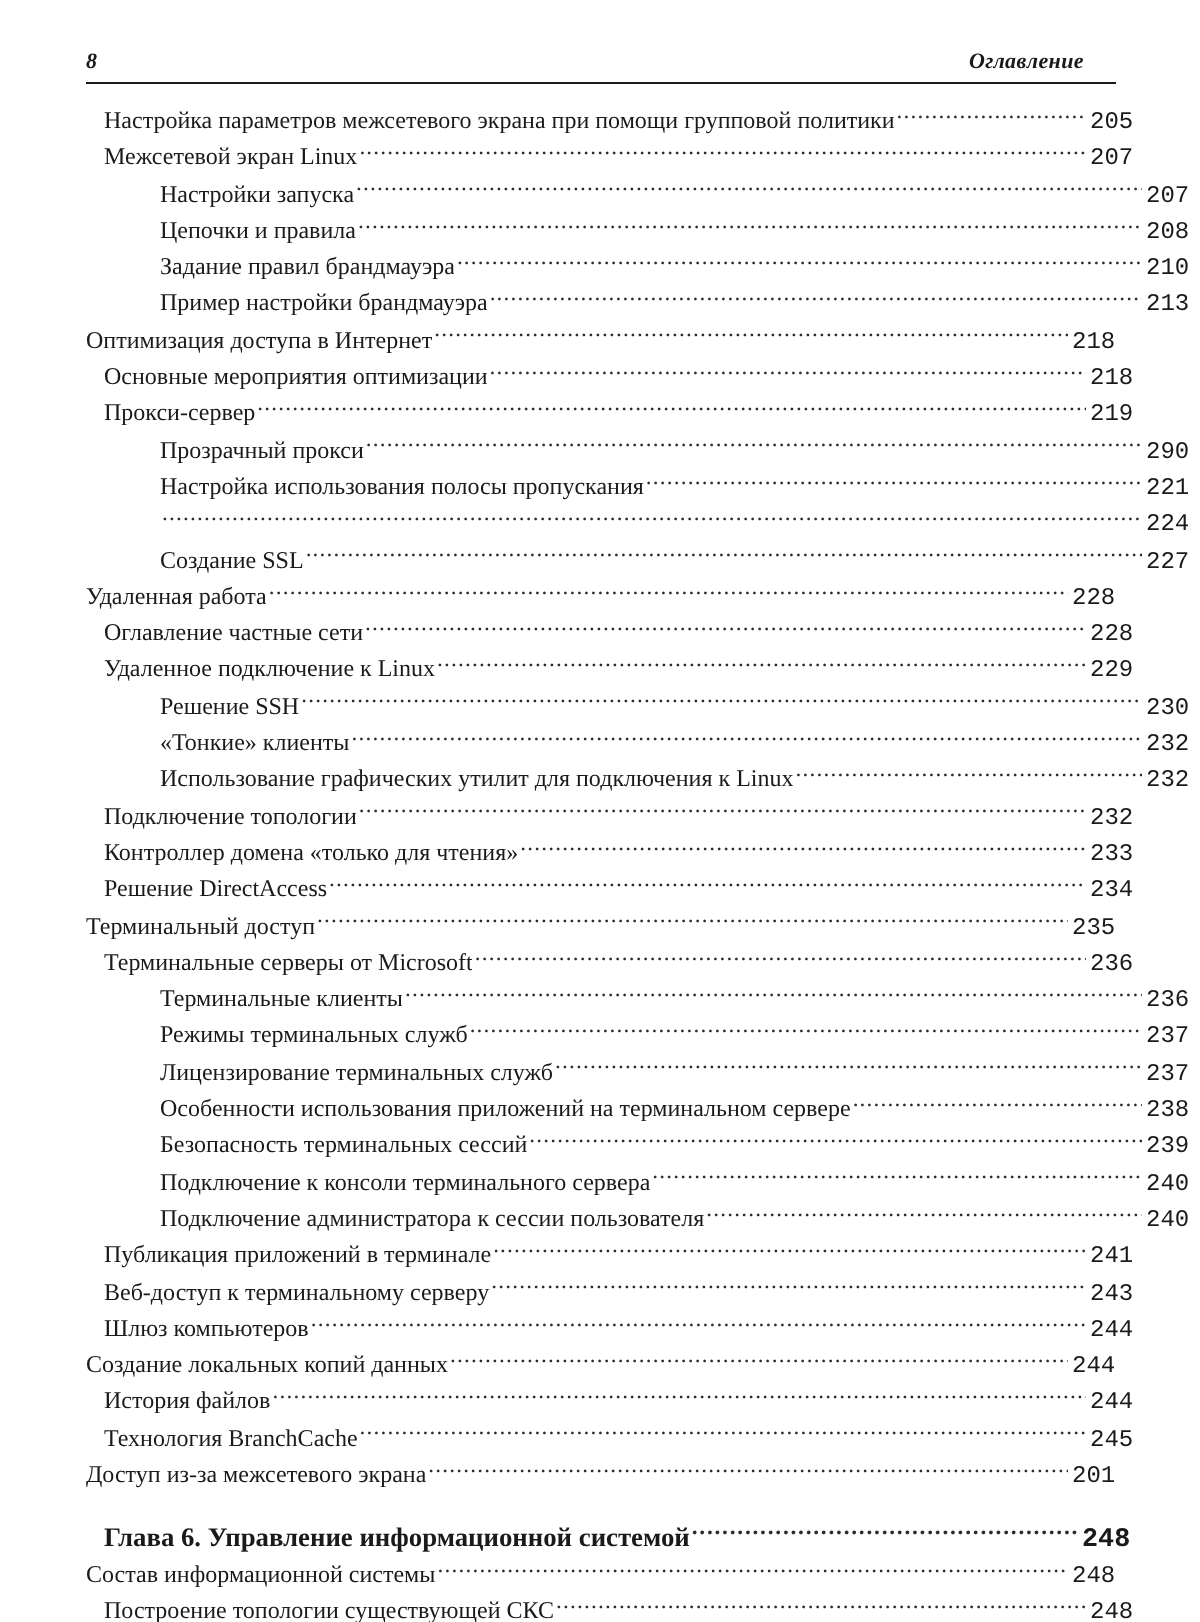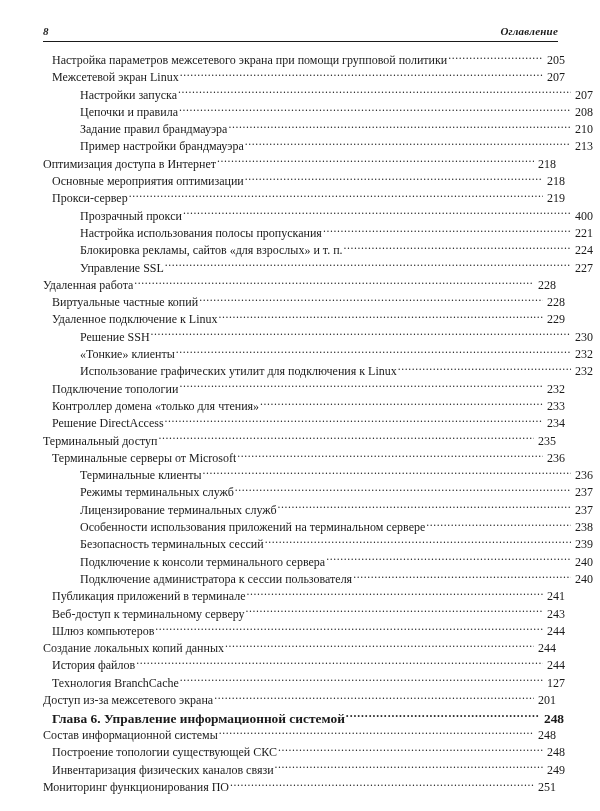--- a/index.html
+++ b/index.html
@@ -36,21 +36,21 @@
     position: absolute;
     top: 0;
     font-style: italic;
     font-weight: bold;
     font-size: 11px;
     line-height: 14px;
     letter-spacing: 0.2px;
     color: #1a1a1a;
   }
   .running-head .folio { left: 0; }
-  .running-head .section-title { right: 0; font-style: italic; }
+  .running-head .section-title { right: 16px; font-style: italic; }
   .running-head .rule {
     position: absolute;
     left: 0;
     right: 0;
     top: 17px;
     height: 1px;
     background: #1a1a1a;
   }
 
   
@@ -90,35 +90,37 @@
     left: 0;
     bottom: 0;
     white-space: nowrap;
     letter-spacing: 0.6px;
     font-size: 11.6px;
     color: #2b2b2b;
   }
 
   .toc-entry .page-no {
     flex: 0 0 auto;
-    text-align: center;
+    text-align: left;
     min-width: 22px;
     padding-left: 1px;
+    font-family: Liberation Mono, monospace;
   }
 
   
   .lvl-1 { padding-left: 9px; }
   .lvl-2 { padding-left: 37px; }
 
   
   .toc-entry.chapter {
     font-weight: bold;
     font-size: 13.4px;
     line-height: 17.3px;
     padding-left: 9px;
+    margin-top: 12px;
   }
   .toc-entry.chapter .leader::after {
     font-size: 11.6px;
     font-weight: bold;
     letter-spacing: 0.9px;
   }
   .toc-entry.chapter .page-no { min-width: 26px; }
 </style>
 </head>
 <body>
@@ -173,44 +175,43 @@
         <span class="page-no">218</span>
       </div>
       <div class="toc-entry lvl-1">
         <span class="title">Прокси-сервер</span>
         <span class="leader"></span>
         <span class="page-no">219</span>
       </div>
       <div class="toc-entry lvl-2">
         <span class="title">Прозрачный прокси</span>
         <span class="leader"></span>
-        <span class="page-no">400</span>
+        <span class="page-no">290</span>
       </div>
       <div class="toc-entry lvl-2">
         <span class="title">Настройка использования полосы пропускания</span>
         <span class="leader"></span>
         <span class="page-no">221</span>
       </div>
       <div class="toc-entry lvl-2">
-        <span class="title">Блокировка рекламы, сайтов «для взрослых» и т. п.</span>
         <span class="leader"></span>
         <span class="page-no">224</span>
       </div>
       <div class="toc-entry lvl-2">
-        <span class="title">Управление SSL</span>
+        <span class="title">Создание SSL</span>
         <span class="leader"></span>
         <span class="page-no">227</span>
       </div>
       <div class="toc-entry lvl-0">
         <span class="title">Удаленная работа</span>
         <span class="leader"></span>
         <span class="page-no">228</span>
       </div>
       <div class="toc-entry lvl-1">
-        <span class="title">Виртуальные частные копий</span>
+        <span class="title">Оглавление частные сети</span>
         <span class="leader"></span>
         <span class="page-no">228</span>
       </div>
       <div class="toc-entry lvl-1">
         <span class="title">Удаленное подключение к Linux</span>
         <span class="leader"></span>
         <span class="page-no">229</span>
       </div>
       <div class="toc-entry lvl-2">
         <span class="title">Решение SSH</span>
@@ -308,21 +309,21 @@
         <span class="page-no">244</span>
       </div>
       <div class="toc-entry lvl-1">
         <span class="title">История файлов</span>
         <span class="leader"></span>
         <span class="page-no">244</span>
       </div>
       <div class="toc-entry lvl-1">
         <span class="title">Технология BranchCache</span>
         <span class="leader"></span>
-        <span class="page-no">127</span>
+        <span class="page-no">245</span>
       </div>
       <div class="toc-entry lvl-0">
         <span class="title">Доступ из-за межсетевого экрана</span>
         <span class="leader"></span>
         <span class="page-no">201</span>
       </div>
       <div class="toc-entry chapter">
         <span class="title">Глава 6. Управление информационной системой</span>
         <span class="leader"></span>
         <span class="page-no">248</span>

